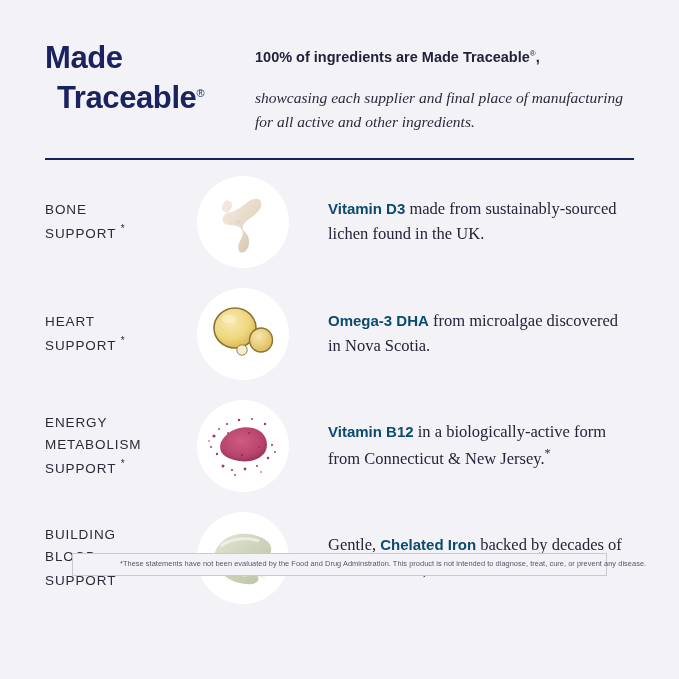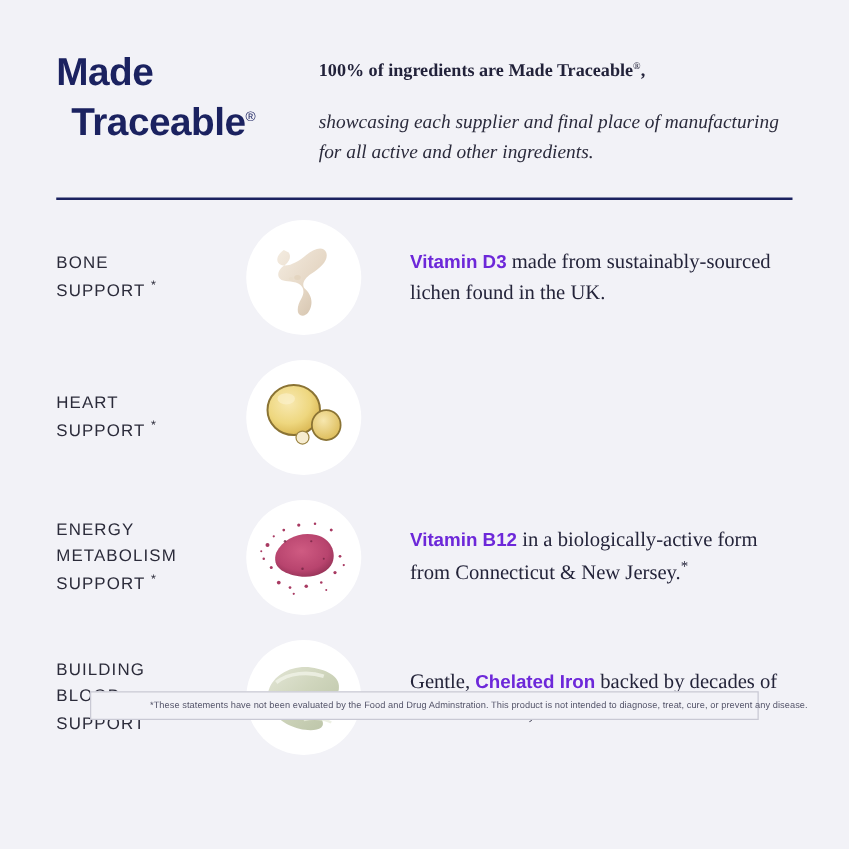--- a/index.html
+++ b/index.html
@@ -48,21 +48,21 @@
     vertical-align: super;
     font-weight: normal;
     letter-spacing: 0;
   }
   .intro {
     flex: 1 1 auto;
     padding-top: 8px;
     color: #2a2a3a;
   }
   .intro .lead {
-    font-family: Liberation Serif, serif;
+    font-family: Liberation Sans, sans-serif;
     font-weight: bold;
     font-size: 14.5px;
     line-height: 1.55;
     color: #22223a;
   }
   .intro .lead .reg {
     font-size: 8px;
     vertical-align: super;
     font-weight: normal;
   }
@@ -129,21 +129,21 @@
     padding-left: 33px;
     font-family: "Liberation Serif", serif;
     font-size: 16.5px;
     line-height: 1.48;
     color: #24243a;
   }
   .row-desc b {
     font-family: "Liberation Sans", sans-serif;
     font-weight: bold;
     font-size: 15px;
-    color: #6d28d9;
+    color: #0c4a6e;
   }
   .row-desc .sup {
     font-size: 12px;
     vertical-align: super;
   }
 
   
   .footer {
     position: absolute;
     left: 72px;
@@ -227,20 +227,21 @@
                 <stop offset="100%" stop-color="#dcbb57"></stop>
               </radialGradient>
             </defs>
             <ellipse cx="38" cy="40" rx="21" ry="20" fill="url(#g2a)" stroke="#8a7334" stroke-width="1.6"></ellipse>
             <ellipse cx="64" cy="52" rx="11.5" ry="12" fill="url(#g2b)" stroke="#8a7334" stroke-width="1.4"></ellipse>
             <circle cx="45" cy="62" r="5.2" fill="#f6ecd0" stroke="#9c8544" stroke-width="1"></circle>
             <ellipse cx="32" cy="31" rx="7" ry="4.5" fill="#fbf2cd" opacity="0.6"></ellipse>
           </svg>
         </span>
       </div>
+      <div class="row-desc"><b>Omega-3 DHA</b><span> from microalgae discovered in Nova Scotia.</span></div>
     </div>
 
     <div class="row">
       <div class="row-label">
         <div>ENERGY</div>
         <div>METABOLISM</div>
         <div><span>SUPPORT</span> <span class="star">*</span></div>
       </div>
       <div class="row-media">
         <span class="swatch">

